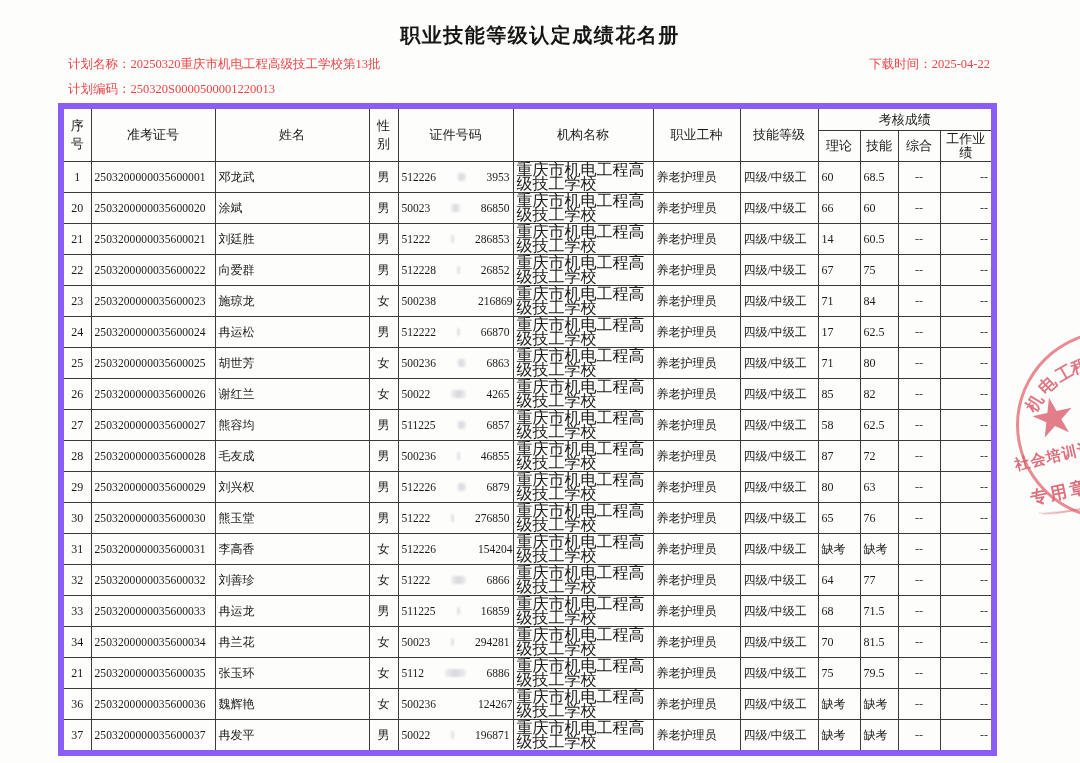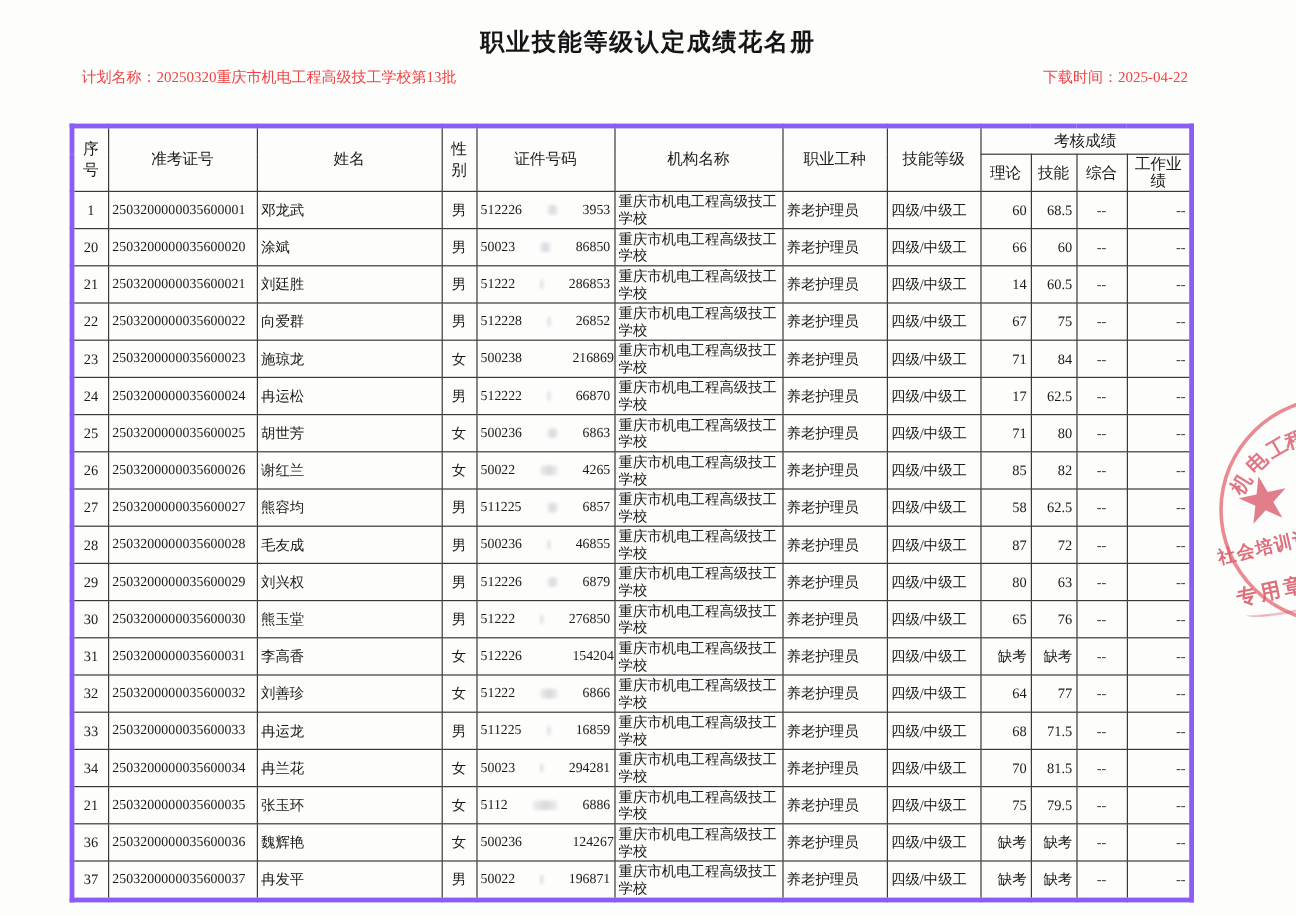--- a/index.html
+++ b/index.html
@@ -20,40 +20,40 @@
 
   table.roster{
     position:absolute;left:58px;top:103px;width:933px;
     border-collapse:collapse;table-layout:fixed;
     font-size:12px;color:#1a1a1a;
   }
   table.roster th,table.roster td{
     border:1px solid #3a3a3a;padding:1px 3px;overflow:hidden;
     font-weight:normal;
   }
-  table.roster{border:4px solid #8b5cf6;}
+  table.roster{border:6px solid #8b5cf6;}
   thead th{font-size:13px;text-align:center;color:#1a1a1a;}
   tr.h1 th{height:19px;}
   tr.h2 th{height:25px;line-height:14px;}
   tbody tr{height:29px;}
   td.c-no{text-align:center;font-size:12px;}
   td.c-ticket{font-size:11.5px;letter-spacing:0.1px;padding-left:2px;}
   td.c-name{padding-left:4px;}
   td.c-sex{text-align:center;}
   td.c-id{font-size:11.5px;}
   .id-wrap{display:flex;align-items:baseline;width:100%;gap:18px;}
   .id-smudge{
     flex:1 1 auto;height:8px;margin:0 3px;align-self:center;
     background:linear-gradient(90deg,rgba(110,110,130,0.10),rgba(110,110,135,0.26),rgba(110,110,130,0.10));
     filter:blur(1.2px);border-radius:3px;
   }
-  td.c-org{line-height:14px;font-size:12px;padding:1px 3px;}
+  td.c-org{line-height:14px;font-size:16px;padding:1px 3px;}
   td.c-job{padding-left:4px;}
   td.c-level{padding-left:5px;}
-  td.c-score{text-align:right;padding-right:5px;}
+  td.c-score{padding-right:5px;}
   td.c-comp{text-align:center;color:#3d3d3d;}
   td.c-work{text-align:right;padding-right:6px;color:#3d3d3d;}
 
   
   .stamp{position:absolute;left:0;top:0;width:100%;height:100%;pointer-events:none;}
   .stamp *{position:absolute;color:#dc5f6e;}
   .stamp-ring{
     left:1016px;top:330px;width:188px;height:184px;border-radius:50%;
     border:3px solid rgba(226,100,110,0.75);
   }
@@ -82,20 +82,21 @@
 </style>
 </head>
 <body>
 
 <div class="page">
 
   <div class="title">职业技能等级认定成绩花名册</div>
 
   <div class="meta m-plan-name">计划名称：20250320重庆市机电工程高级技工学校第13批</div>
   <div class="meta m-download">下载时间：2025-04-22</div>
+  <div class="meta m-plan-code">计划编码：250320S0000500001220013</div>
 
   <table class="roster">
     <colgroup>
       <col style="width:30px">
         <col style="width:124px">
         <col style="width:154px">
       <col style="width:29px">
         <col style="width:115px">
         <col style="width:140px">
       <col style="width:87px">

